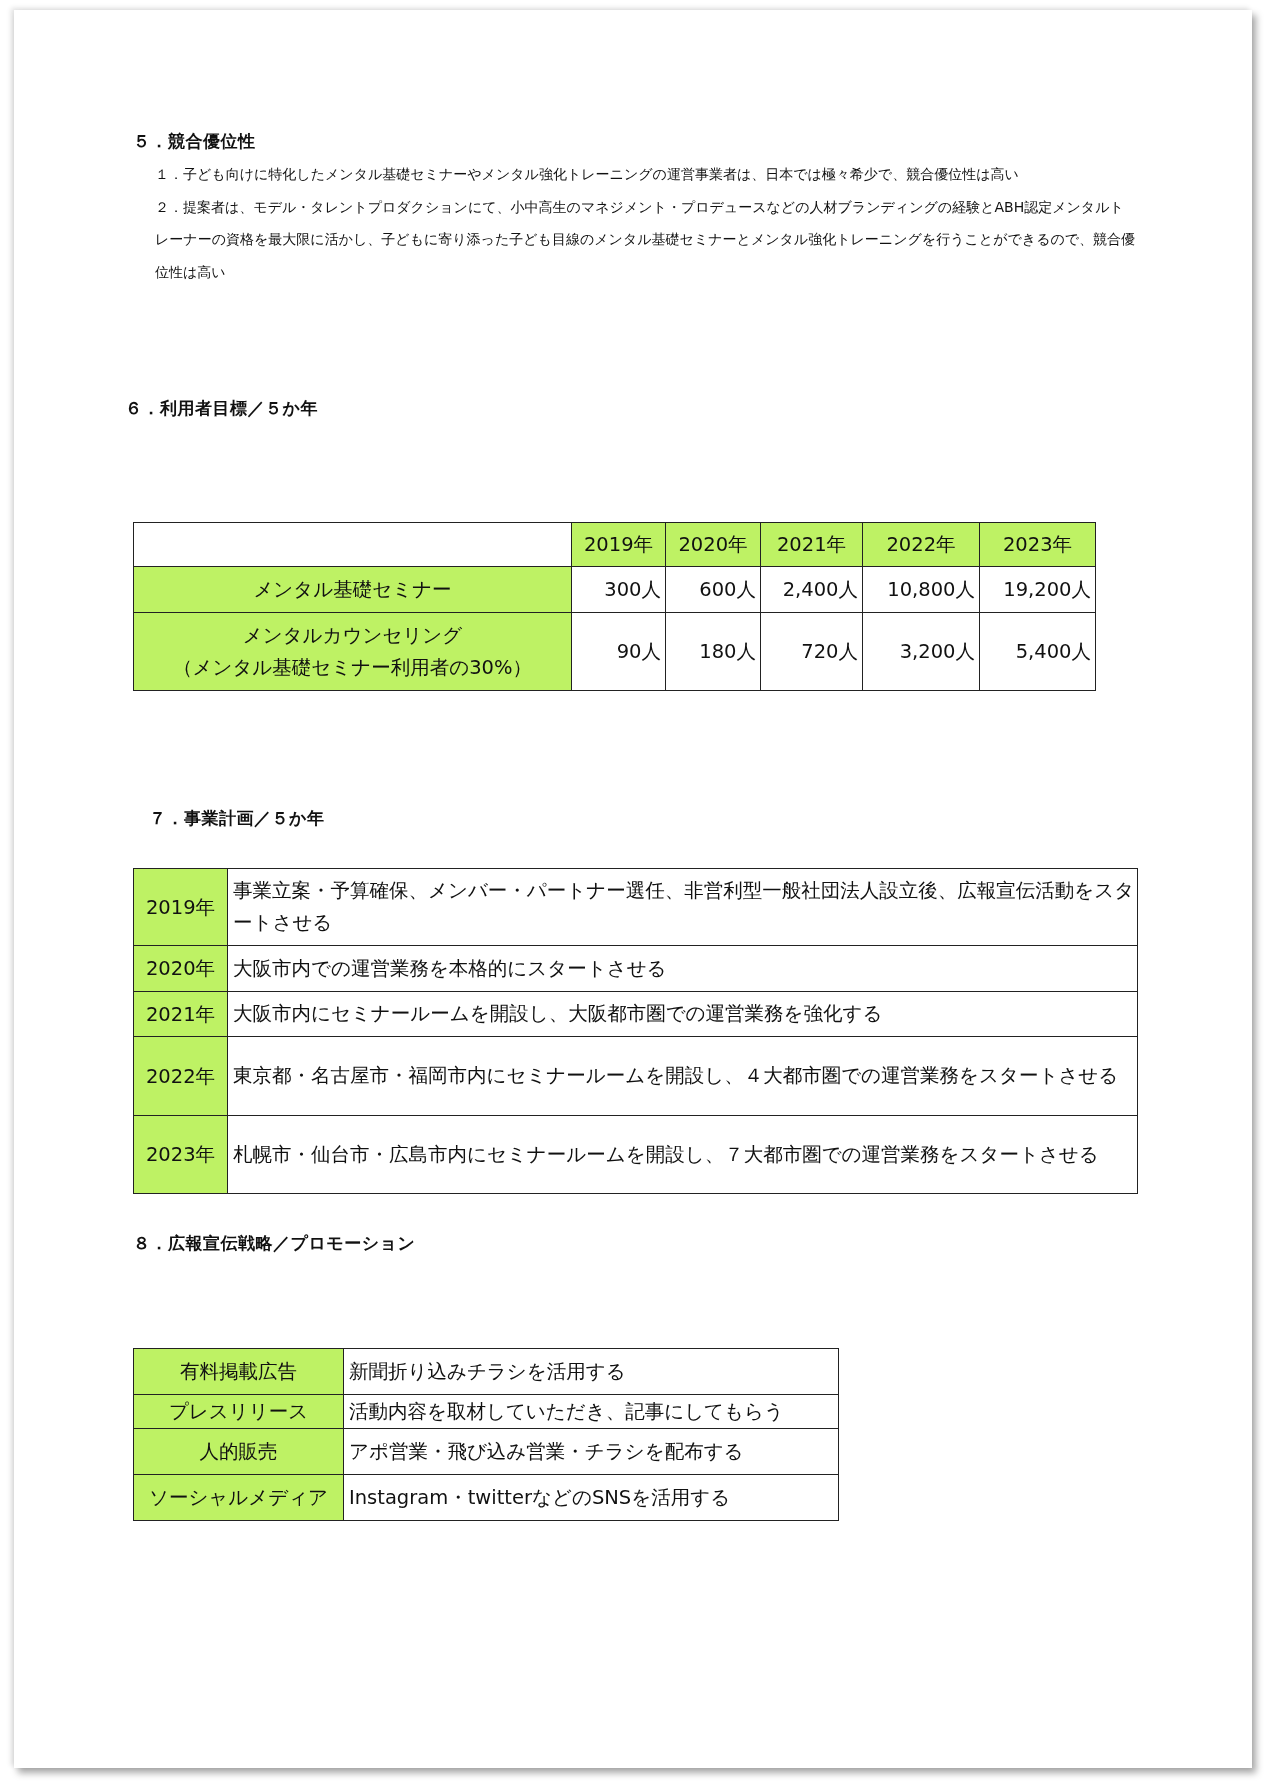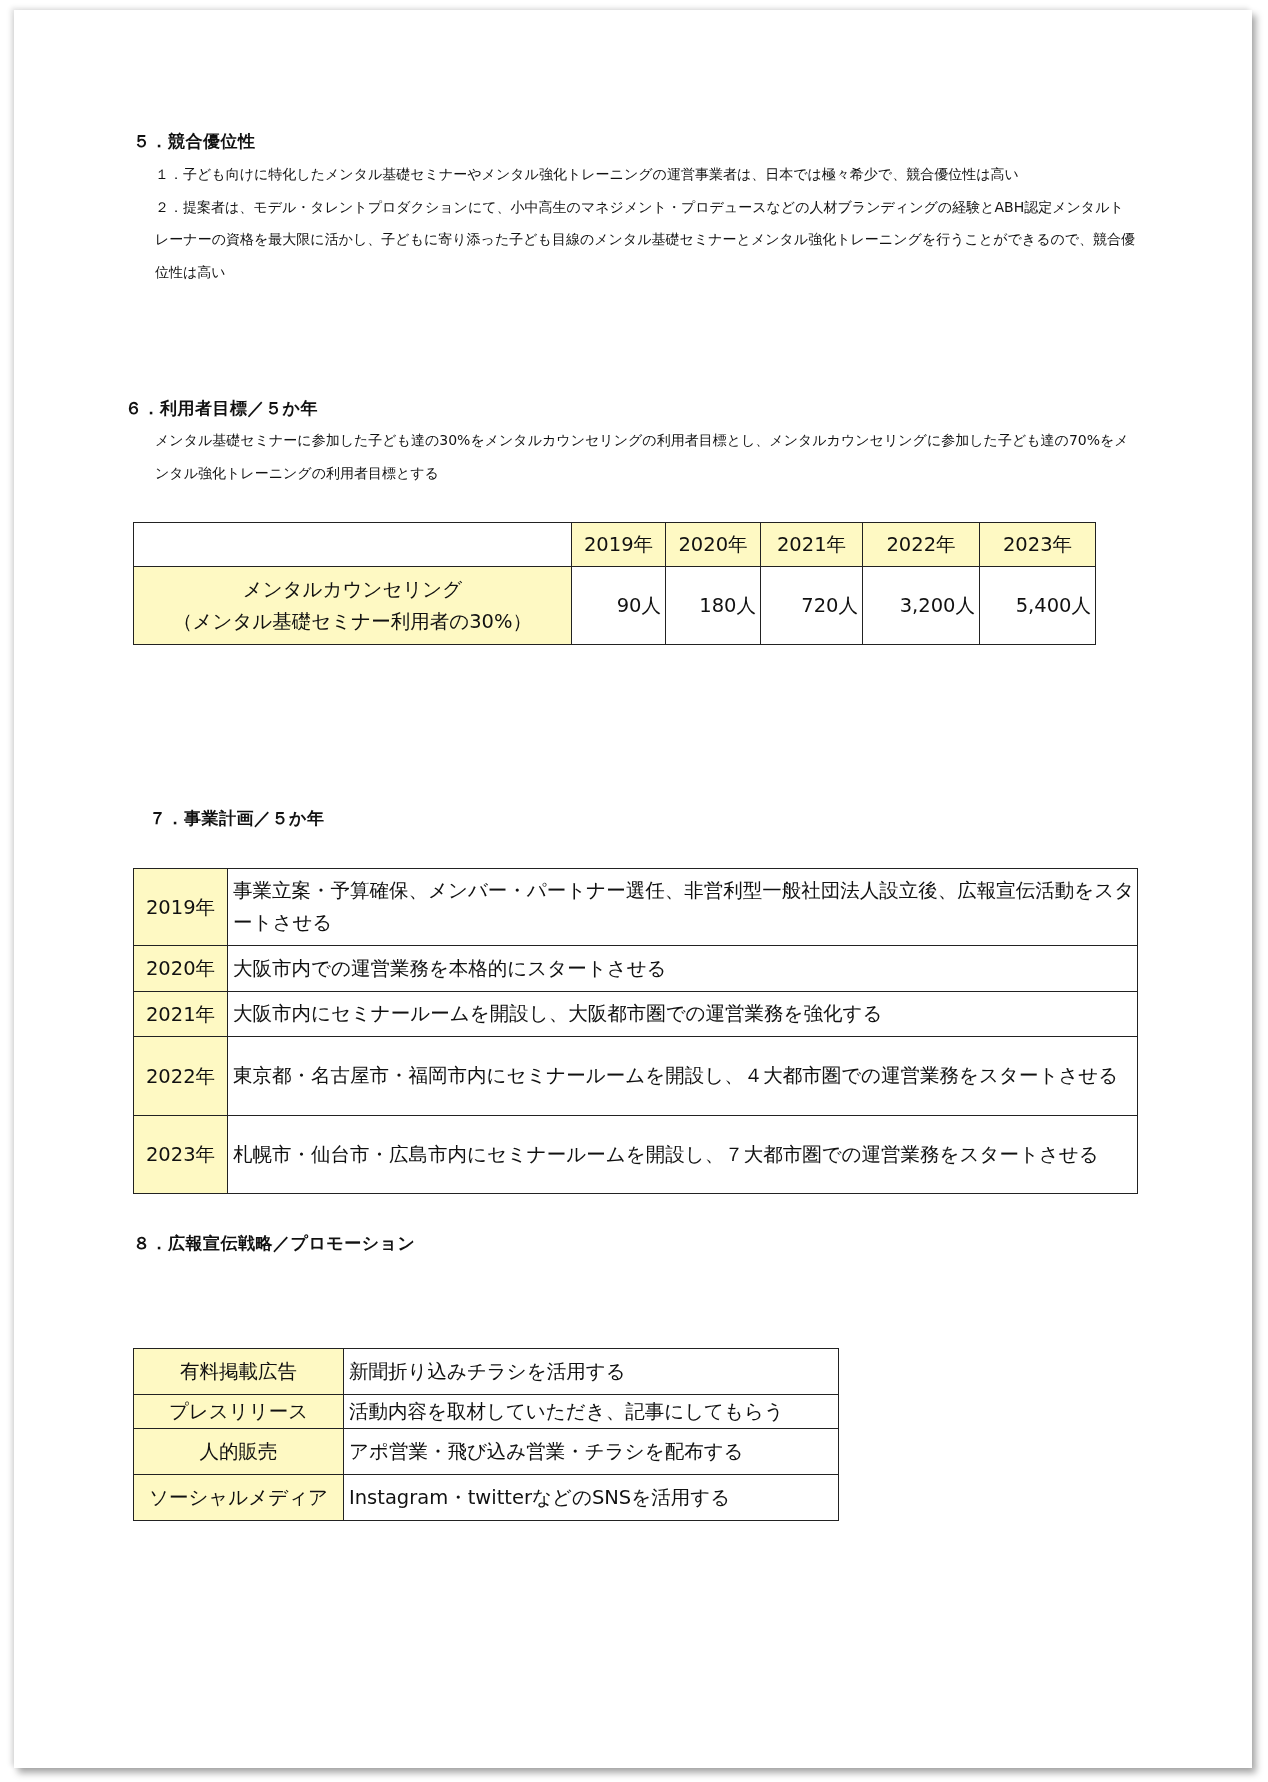--- a/index.html
+++ b/index.html
@@ -12,59 +12,64 @@
     background: #ffffff;
     box-shadow: -3px -2px 5px rgba(0,0,0,0.12), 4px 5px 7px rgba(0,0,0,0.35);
   }
   .abs { position: absolute; }
   .heading { font-weight: bold; font-size: 17px; letter-spacing: 0.5px; white-space: nowrap; }
   .para { font-size: 14px; line-height: 32.5px; width: 1005px; }
   .para p { margin: 0; }
   .indent { padding-left: 22px; }
   table { border-collapse: collapse; position: absolute; font-size: 19.5px; }
   td { border: 1.5px solid #222; padding: 0; }
-  .hl { background: #fef9c3; }
+  .hl { background: #bef264; }
   .c { text-align: center; }
   .r { text-align: right; padding-right: 4px; }
   .l { text-align: left; padding-left: 5px; }
   .lh { line-height: 32px; }
 </style>
 </head>
 <body>
 
 <div class="page">
 
   <div class="abs heading" style="left:119px; top:120px;">５．競合優位性</div>
   <div class="abs para" style="left:119px; top:148px;">
     <p class="indent">１．子ども向けに特化したメンタル基礎セミナーやメンタル強化トレーニングの運営事業者は、日本では極々希少で、競合優位性は高い</p>
     <p class="indent">２．提案者は、モデル・タレントプロダクションにて、小中高生のマネジメント・プロデュースなどの人材ブランディングの経験とABH認定メンタルトレーナーの資格を最大限に活かし、子どもに寄り添った子ども目線のメンタル基礎セミナーとメンタル強化トレーニングを行うことができるので、競合優位性は高い</p>
   </div>
 
   <div class="abs heading" style="left:111px; top:387px;">６．利用者目標／５か年</div>
-  <div class="abs para" style="left:119px; top:414px;">
-    <p class="indent">メンタル基礎セミナーに参加した子ども達の30%をメンタルカウンセリングの利用者目標とし、メンタルカウンセリングに参加した子ども達の70%をメンタル強化トレーニングの利用者目標とする</p>
-  </div>
 
   <table style="left:119px; top:512px; width:963px;">
     <colgroup>
       <col style="width:438px">
         <col style="width:94px">
         <col style="width:95px">
         <col style="width:102px">
         <col style="width:117px">
         <col style="width:116px">
     </colgroup>
     <tbody>
         <tr style="height:44px;">
       <td></td>
       <td class="hl c">2019年</td>
       <td class="hl c">2020年</td>
       <td class="hl c">2021年</td>
       <td class="hl c">2022年</td>
       <td class="hl c">2023年</td>
+    </tr>
+    <tr style="height:46px;">
+      <td class="hl c"><span>メンタル基礎セミナー</span></td>
+      <td class="r">300人</td>
+      <td class="r">600人</td>
+      <td class="r">2,400人</td>
+      <td class="r">10,800人</td>
+      <td class="r">19,200人</td>
     </tr>
     <tr style="height:78px;">
       <td class="hl c lh">
         <div>メンタルカウンセリング</div>
         <div>（メンタル基礎セミナー利用者の30%）</div>
       </td>
       <td class="r">90人</td>
       <td class="r">180人</td>
       <td class="r">720人</td>
       <td class="r">3,200人</td>

